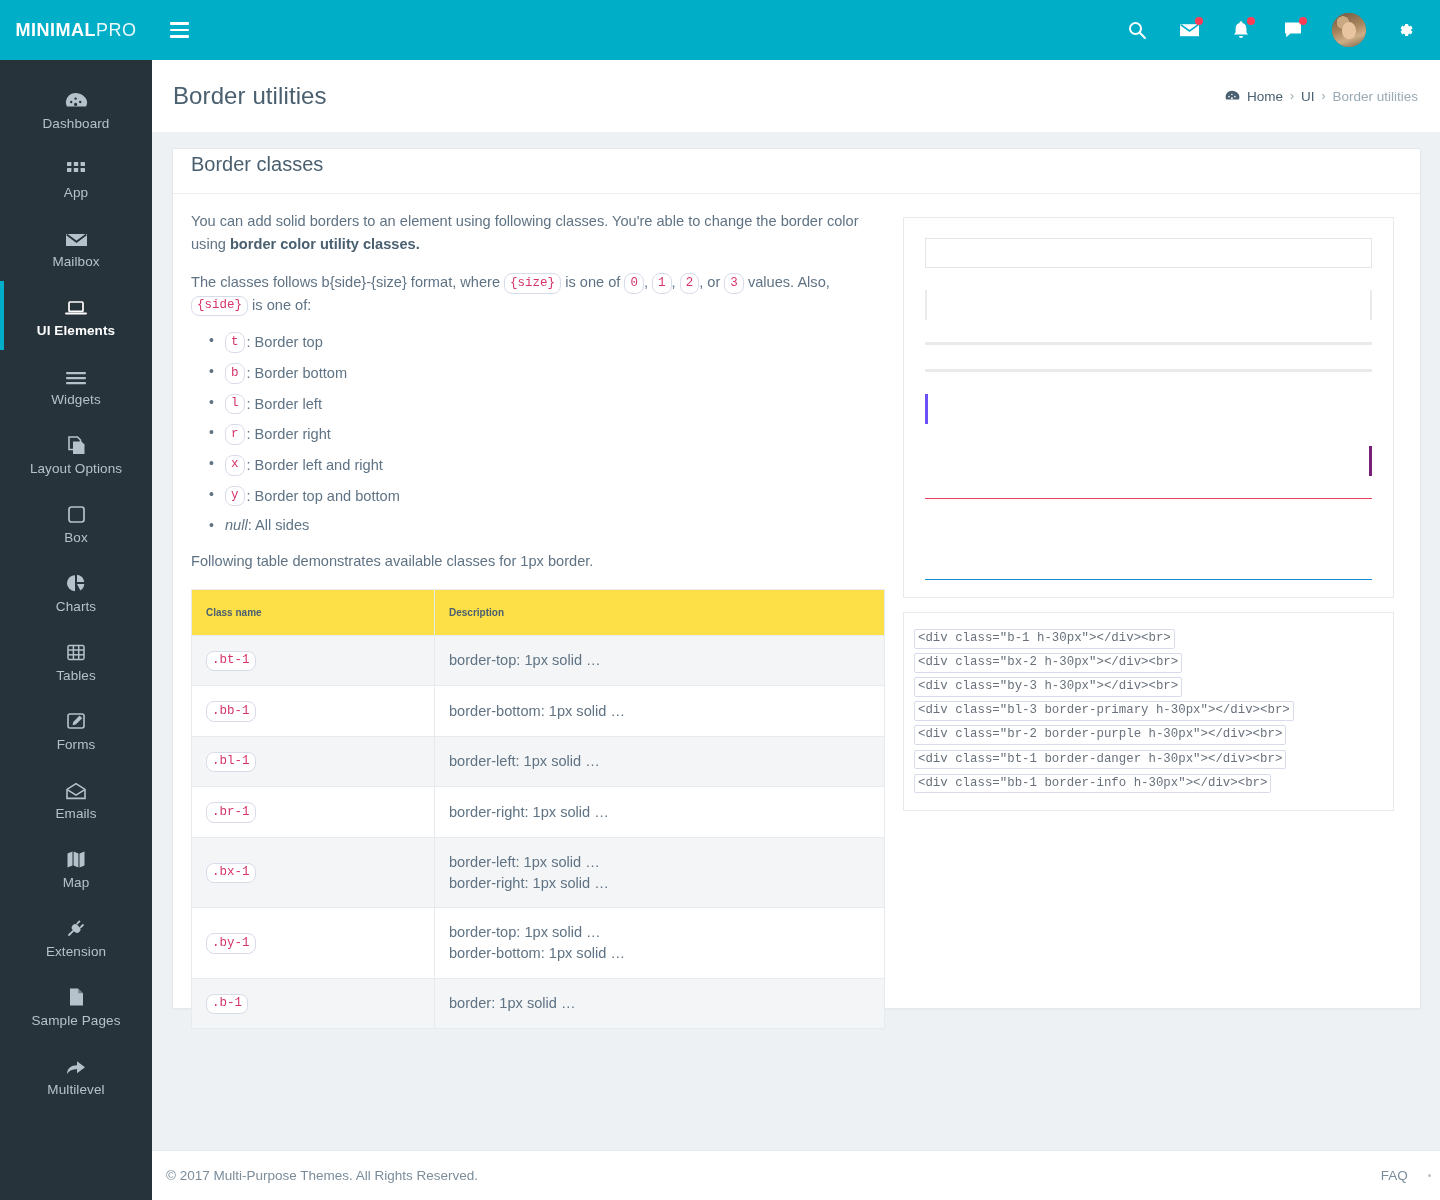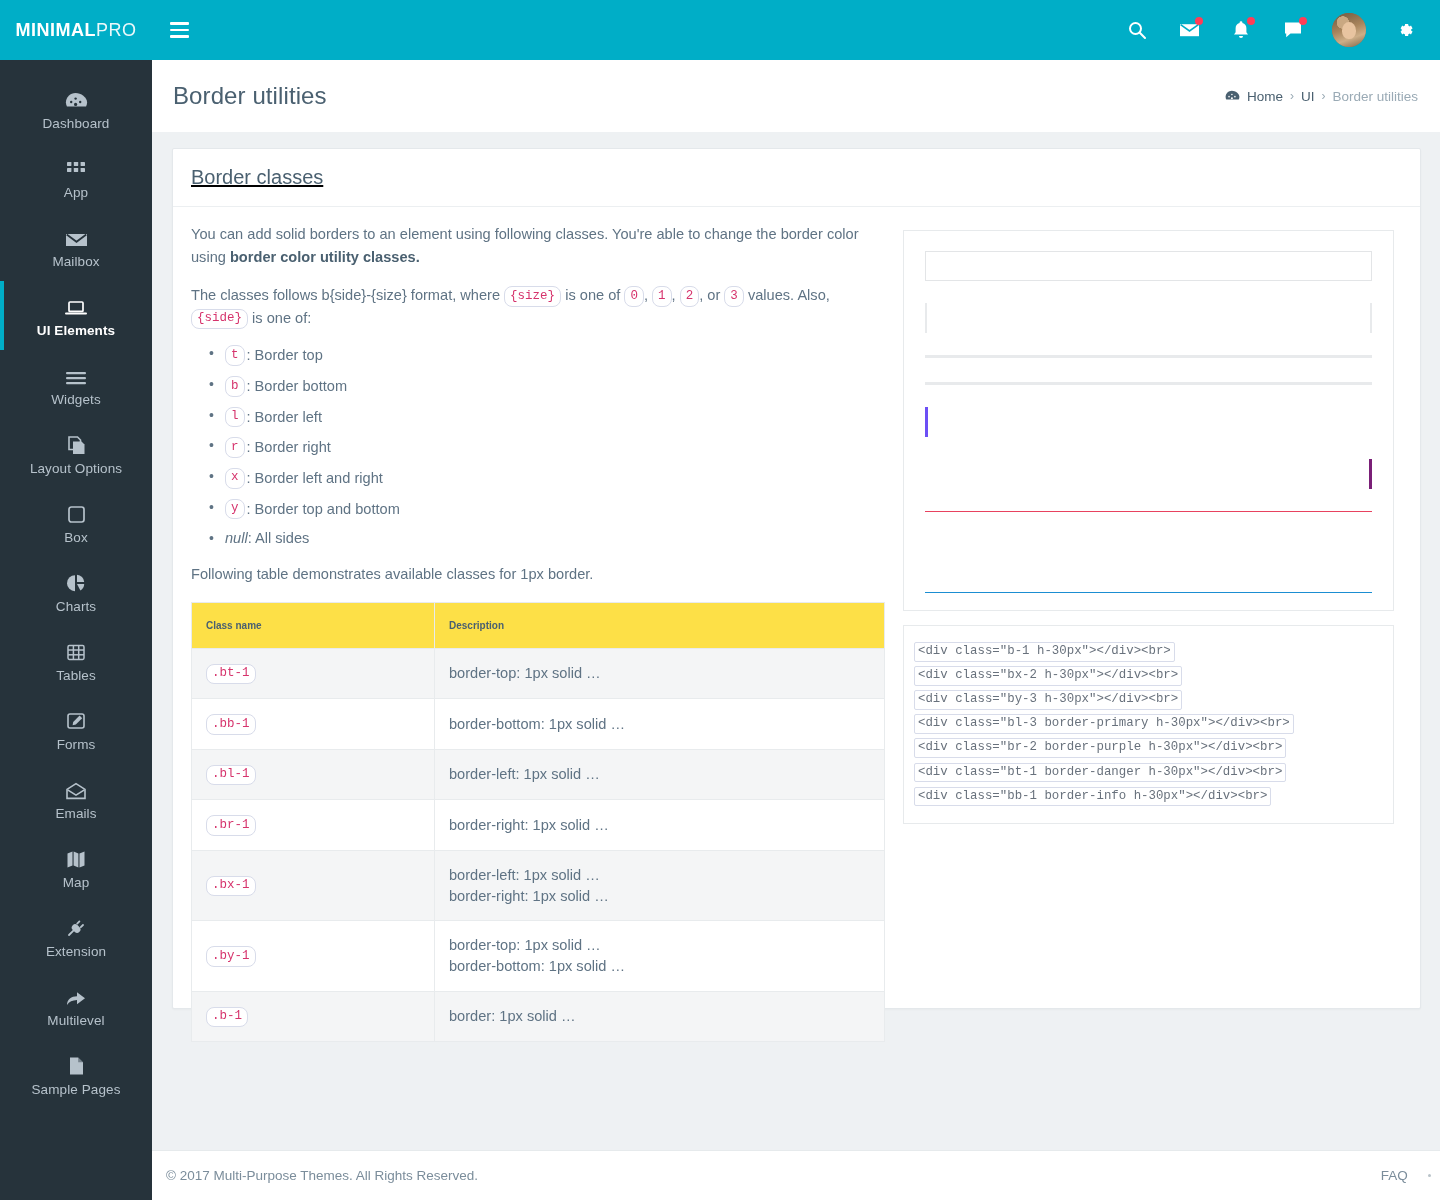--- a/index.html
+++ b/index.html
@@ -122,23 +122,22 @@
     width: 1288px; height: 1018px;
     background: #eef1f3;
     padding: 16px 20px 0 20px;
   }
   .card {
     background: #fff; border: 1px solid #e4e8eb; border-radius: 2px;
     width: 1249px; height: 861px;
     box-shadow: 0 1px 2px rgba(0,0,0,.03);
   }
   .card-head {
-    padding: 17px 18px 17px 18px;
+    padding: 4px 18px 17px 18px;
     border-bottom: 1px solid #eceff1;
-    text-decoration: underline;
   }
   .card-title { font-size: 20px; color: #4a6070; font-weight: 400; }
   .card-body { display: flex; padding: 16px 18px 20px 18px; gap: 0; }
   .col-left { width: 712px; padding-right: 18px; }
   .col-right { width: 500px; padding-top: 7px; }
 
   
   p.txt {
     font-size: 14.6px; line-height: 1.55; color: #5f7384;
     margin-bottom: 16px;
@@ -429,35 +428,35 @@
           <path d="M3 17l4.4-4.4"></path>
           <path d="M6.6 11.8a3.4 3.4 0 014.8-4.8l2.2 2.2a3.4 3.4 0 01-4.8 4.8z" fill="currentColor" stroke="none"></path>
           <path d="M13.4 3.4l-2.2 2.2M17 7l-2.2 2.2"></path>
         </svg>
     </span>
     <span class="s-lbl">Extension</span>
   </a>
 
   <a class="side-item">
     <span class="s-ico">
-      <svg width="22" height="18" viewBox="0 0 22 18" fill="currentColor">
-          <path d="M2 16c0-6 4.4-8.6 10-8.8V3.2L20 9.2l-8 6v-4.2C7.4 11.2 4.2 12.6 2 16z"></path>
-        </svg>
-    </span>
-    <span class="s-lbl">Multilevel</span>
-  </a>
-
-  <a class="side-item">
-    <span class="s-ico">
       <svg width="17" height="20" viewBox="0 0 17 20" fill="currentColor">
           <path d="M2 1.4h8.2L15 6.2V18.6H2z"></path>
           <path d="M10.2 1.4v4.8H15z" fill="#26333b" opacity=".45"></path>
         </svg>
     </span>
     <span class="s-lbl">Sample Pages</span>
+  </a>
+
+  <a class="side-item">
+    <span class="s-ico">
+      <svg width="22" height="18" viewBox="0 0 22 18" fill="currentColor">
+          <path d="M2 16c0-6 4.4-8.6 10-8.8V3.2L20 9.2l-8 6v-4.2C7.4 11.2 4.2 12.6 2 16z"></path>
+        </svg>
+    </span>
+    <span class="s-lbl">Multilevel</span>
   </a>
 </div>
 
 <div class="page-head">
   <div class="page-title">Border utilities</div>
   <div class="breadcrumb">
     <span class="bc-ico">
       <svg width="15" height="12" viewBox="0 0 23 18">
           <path d="M11.5 1C5.7 1 1 5.6 1 11.2c0 1.6.4 3.1 1.1 4.5h20.8c.7-1.4 1.1-2.9 1.1-4.5C24 5.6 17.3 1 11.5 1z" fill="currentColor" transform="scale(.92)"></path>
           <circle cx="6.2" cy="10" r="1.2" fill="#fff"></circle>

